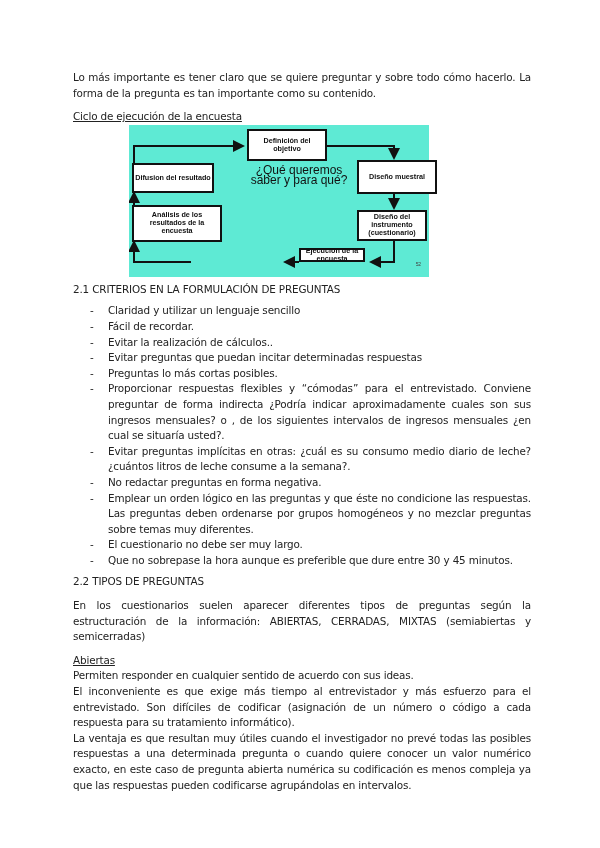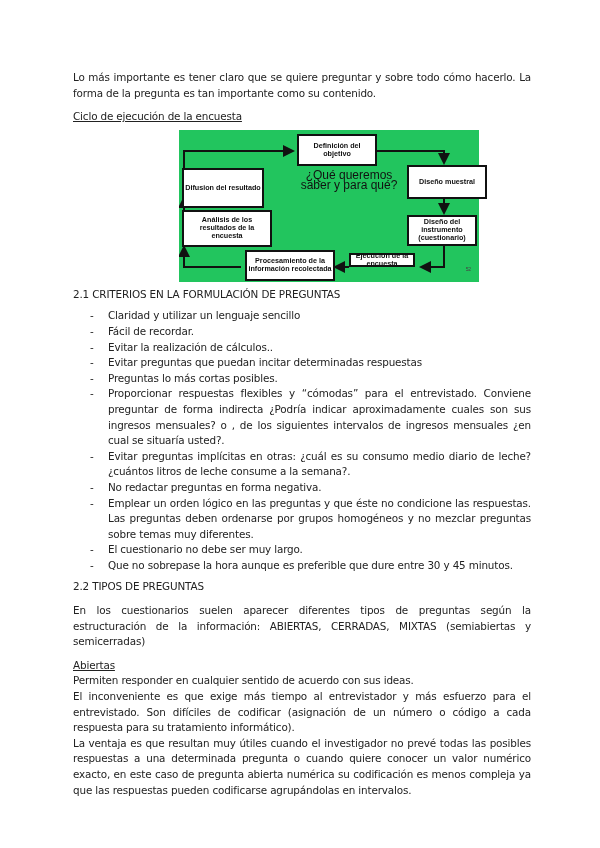--- a/index.html
+++ b/index.html
@@ -22,29 +22,29 @@
       width: 458px;
       font-size: 10.4px;
       line-height: 15.6px;
       letter-spacing: -0.15px;
     }
     p { margin: 0; }
     .justify { text-align: justify; }
     .u { text-decoration: underline; }
     .gap { height: 8px; }
     .intro { margin-bottom: 8px; }
-    .caption { margin-bottom: 5px; }
+    .caption { }
 
     
     .diagram {
       position: relative;
       width: 300px;
       height: 152px;
-      margin-left: 106px;
-      background: #22c55e;
+      margin-left: 56px;
+      background: #5eead4;
       margin-bottom: 5px;
     }
     .dbox {
       position: absolute;
       border: 2px solid #111;
       background: #fff;
       font-family: "Liberation Sans", sans-serif;
       font-weight: bold;
       font-size: 7.2px;
       line-height: 8px;
@@ -125,25 +125,24 @@
       <polyline points="265,116 265,137 242,137" fill="none" stroke="#111" stroke-width="2" marker-end="url(#ah)"></polyline>
 
       <polyline points="170,137 156,137" fill="none" stroke="#111" stroke-width="2" marker-end="url(#ah)"></polyline>
 
       <polyline points="62,137 5,137 5,117" fill="none" stroke="#111" stroke-width="2" marker-end="url(#ah)"></polyline>
 
       <polyline points="5,80 5,68" fill="none" stroke="#111" stroke-width="2" marker-end="url(#ah)"></polyline>
     </svg>
 
     <div class="dbox" style="left:118px; top:4px; width:80px; height:32px;">Definición del objetivo</div>
-    <div class="dbox" style="left:3px; top:38px; width:82px; height:40px;">Difusion del resultado</div>
+    <div class="dbox" style="left:3px; top:38px; width:82px; height:30px;">Difusion del resultado</div>
     <div class="dbox" style="left:228px; top:35px; width:80px; height:34px;">Diseño muestral</div>
     <div class="dbox" style="left:3px; top:80px; width:90px; height:37px;">Análisis de los resultados de la encuesta</div>
     <div class="dbox" style="left:228px; top:85px; width:70px; height:31px;">Diseño del instrumento (cuestionario)</div>
-    <div class="dbox" style="left:66px; top:120px; width:90px; height:31px;">Procesamiento de la información recolectada</div>
     <div class="dbox" style="left:170px; top:123px; width:66px; height:14px;">Ejecución de la encuesta</div>
 
     <div class="dq">¿Qué queremos saber y para qué?</div>
     <div class="dnum">52</div>
   </div>
 
   <p class="heading">2.1 CRITERIOS EN LA FORMULACIÓN DE PREGUNTAS</p>
 
   <ul class="dash">
     <li><span class="bullet">-</span><span>Claridad y utilizar un lenguaje sencillo</span></li>

